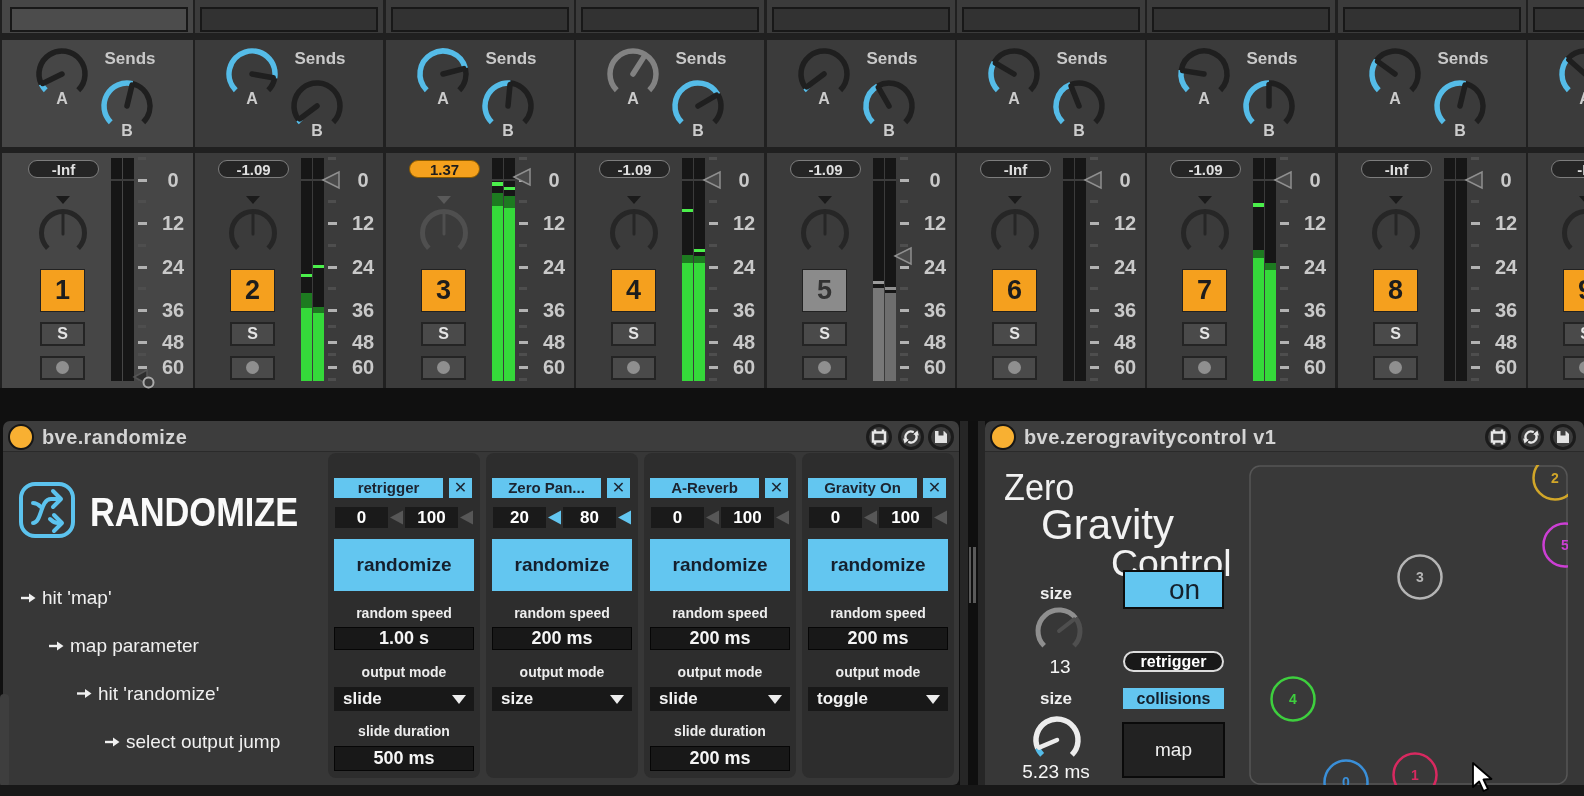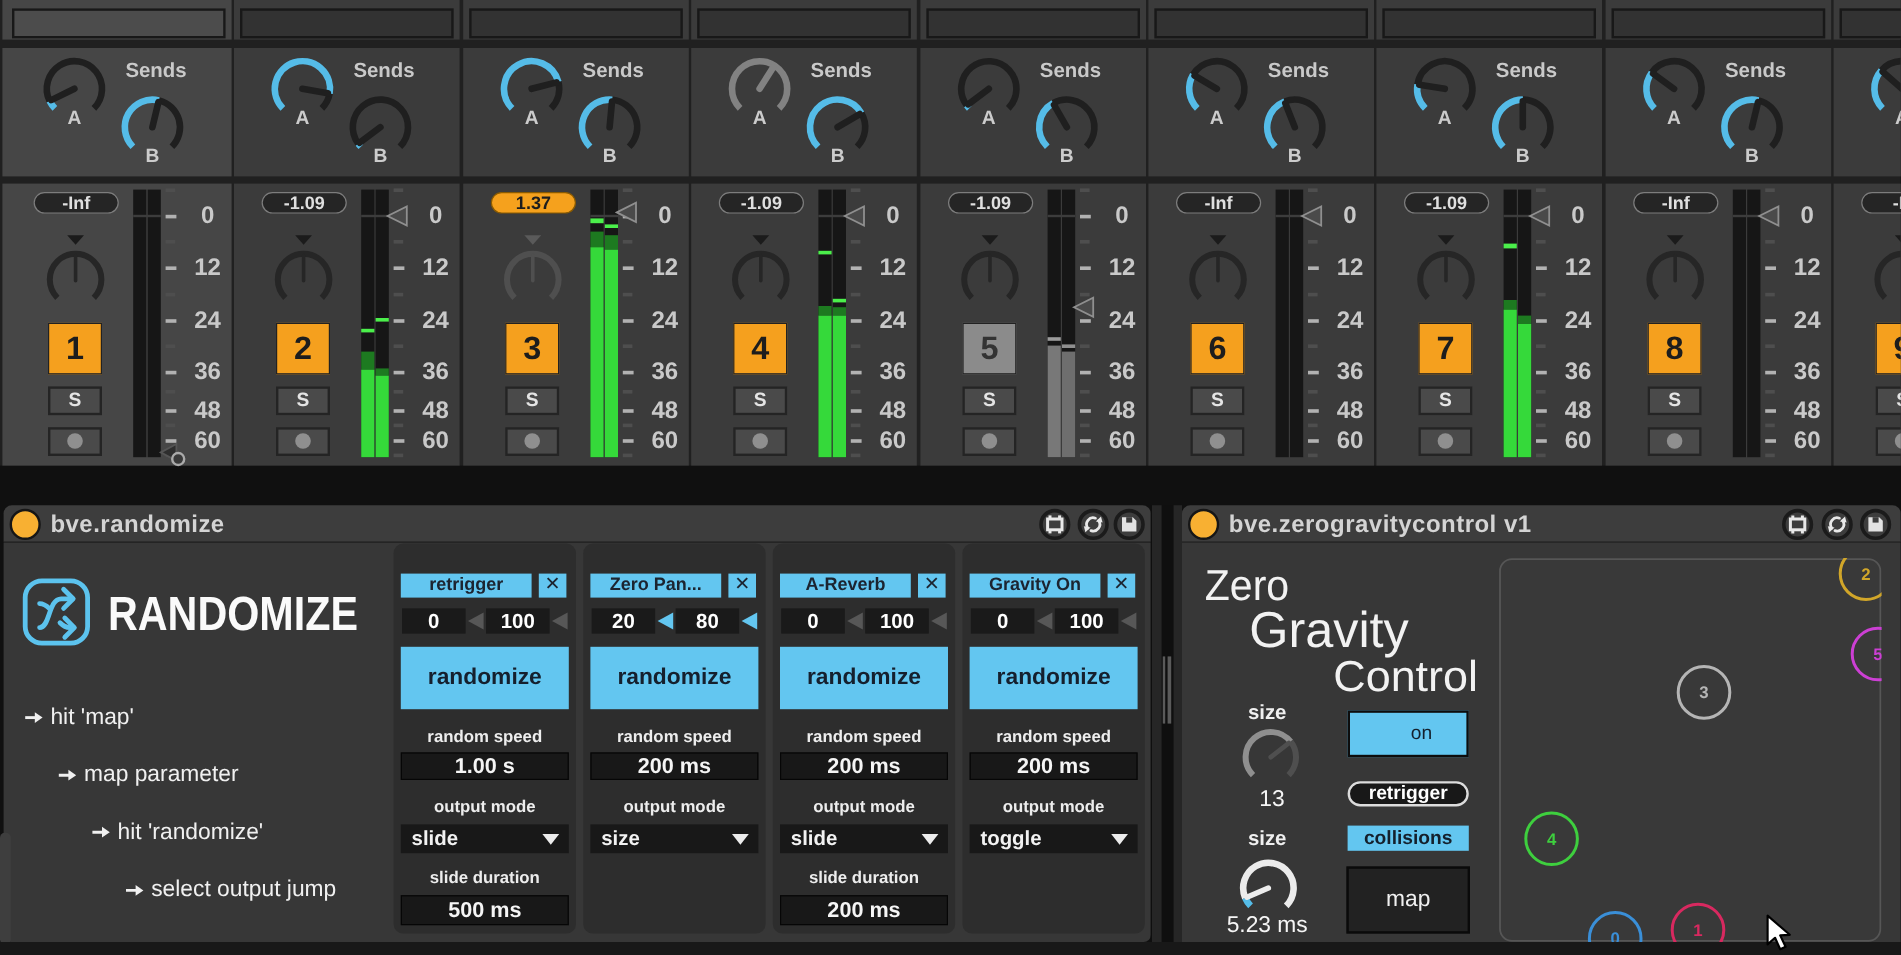--- a/index.html
+++ b/index.html
@@ -379,21 +379,21 @@
 <div style="position:absolute;left:985px;top:421px;width:599px;height:31px;background:#3d3d3d;border-radius:7px 7px 0 0;border-bottom:1px solid #2a2a2a;box-sizing:border-box;"></div>
 <div style="position:absolute;left:990px;top:424px;width:26px;height:26px;background:#f8b032;border:2.5px solid #161616;border-radius:50%;box-sizing:border-box;"></div>
 <div style="position:absolute;left:1024px;top:427px;width:400px;height:20px;color:#d4d4d4;font-size:20px;font-weight:bold;line-height:20px;letter-spacing:0.4px;">bve.zerogravitycontrol v1</div>
 <div style="position:absolute;left:1004px;top:470px;width:200px;height:36px;color:#f2f2f2;font-size:36px;line-height:36px;transform:scaleX(0.95);transform-origin:0 0;">Zero</div>
 <div style="position:absolute;left:1041px;top:506px;width:200px;height:38px;color:#f2f2f2;font-size:42px;line-height:38px;">Gravity</div>
 <div style="position:absolute;left:1111px;top:545px;width:200px;height:38px;color:#f2f2f2;font-size:36px;line-height:38px;transform:scaleX(1.04);transform-origin:0 0;">Control</div>
 <div style="position:absolute;left:1006px;top:585px;width:100px;height:18px;color:#efefef;font-size:17px;font-weight:bold;text-align:center;line-height:18px;">size</div>
 <div style="position:absolute;left:1010px;top:657px;width:100px;height:20px;color:#f5f5f5;font-size:19px;text-align:center;line-height:20px;">13</div>
 <div style="position:absolute;left:1006px;top:690px;width:100px;height:18px;color:#efefef;font-size:17px;font-weight:bold;text-align:center;line-height:18px;">size</div>
 <div style="position:absolute;left:1006px;top:762px;width:100px;height:20px;color:#f5f5f5;font-size:19px;text-align:center;line-height:20px;">5.23 ms</div>
-<div style="position:absolute;left:1123px;top:592px;width:101px;height:39px;background:#63c6f0;border:2px solid #0d0d0d;box-sizing:border-box;color:#14202c;font-size:16px;text-align:center;line-height:35px;padding-left:22px;">on</div>
+<div style="position:absolute;left:1123px;top:570px;width:101px;height:39px;background:#63c6f0;border:2px solid #0d0d0d;box-sizing:border-box;color:#14202c;font-size:28px;text-align:center;line-height:35px;padding-left:22px;">on</div>
 <div style="position:absolute;left:1123px;top:651px;width:101px;height:21px;background:#181818;border:2px solid #dcdcdc;border-radius:11px;box-sizing:border-box;color:#fff;font-size:16px;font-weight:bold;text-align:center;line-height:17px;">retrigger</div>
 <div style="position:absolute;left:1123px;top:688px;width:101px;height:21px;background:#63c6f0;box-sizing:border-box;color:#14202c;font-size:16px;font-weight:bold;text-align:center;line-height:21px;">collisions</div>
 <div style="position:absolute;left:1122px;top:722px;width:103px;height:56px;background:#222;border:2px solid #0a0a0a;box-sizing:border-box;color:#f0f0f0;font-size:19px;text-align:center;line-height:52px;">map</div>
 <svg width="319" height="320" style="position:absolute;left:1249px;top:465px;" viewBox="0 0 319 320">
     <rect x="1" y="1" width="317" height="318" rx="10" fill="#393939" stroke="#565656" stroke-width="1.5"></rect>
     <circle cx="306" cy="13" r="21.5" fill="none" stroke="#d1a629" stroke-width="2.5"></circle>
     <text x="306" y="18" fill="#d1a629" font-size="14" font-weight="bold" text-anchor="middle" font-family="Liberation Sans">2</text>
     <circle cx="316" cy="80" r="21.5" fill="none" stroke="#cc3fd4" stroke-width="2.5"></circle>
     <text x="316" y="85" fill="#cc3fd4" font-size="14" font-weight="bold" text-anchor="middle" font-family="Liberation Sans">5</text>
     <circle cx="171" cy="112" r="21.5" fill="none" stroke="#b5b5b5" stroke-width="2.5"></circle>

